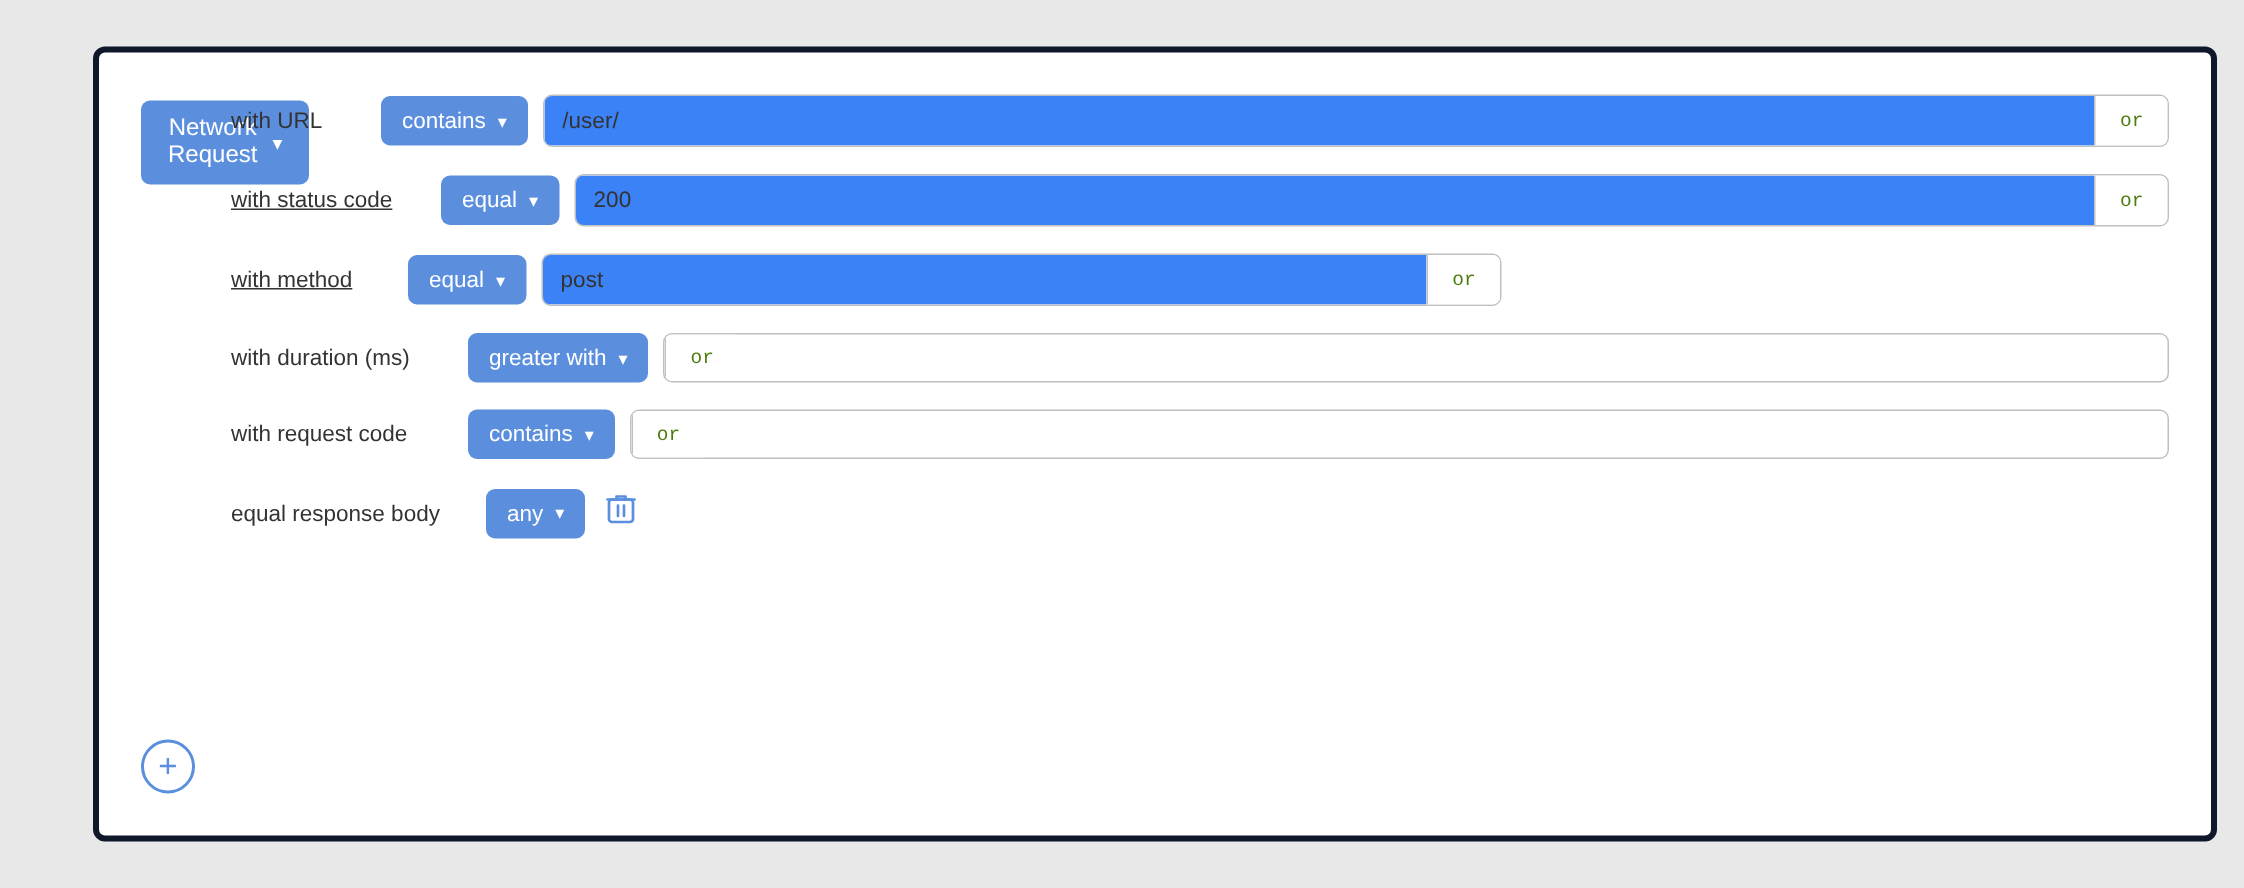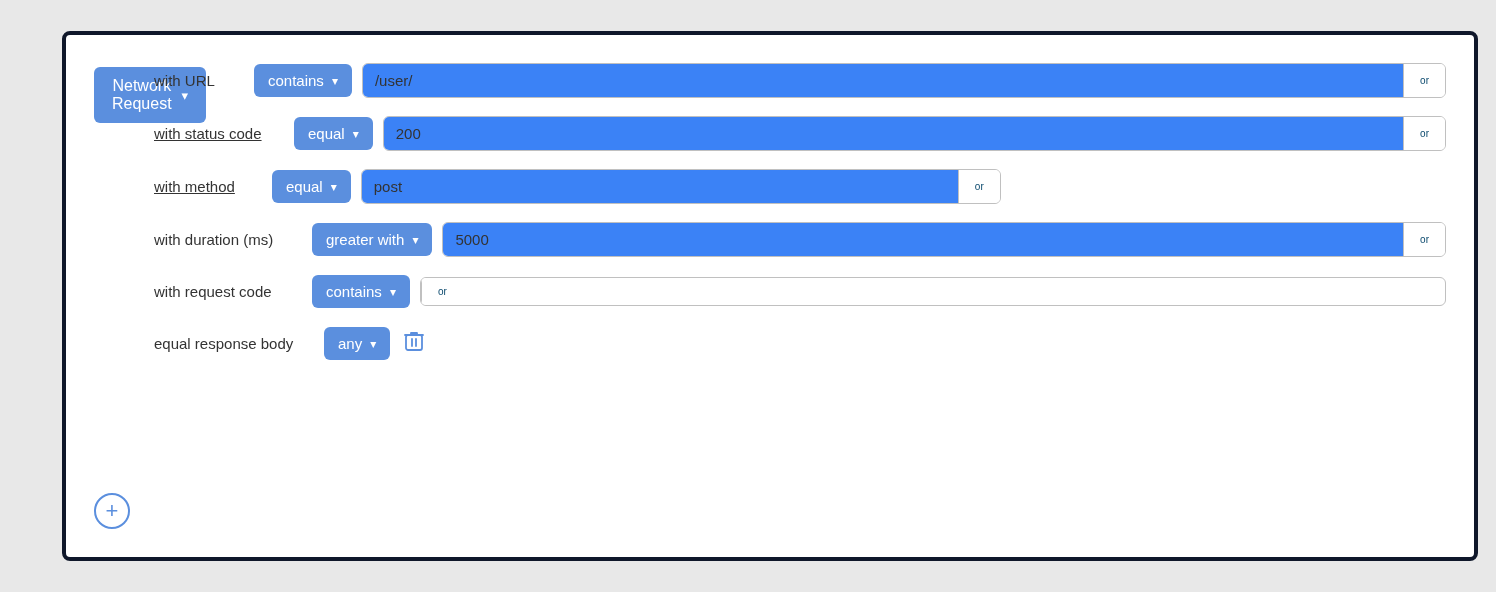--- a/index.html
+++ b/index.html
@@ -70,25 +70,26 @@
       outline: none;
       padding: 8px 12px;
       font-size: 15px;
       color: #333;
       background: #3b82f6;
     }
     .or-btn {
       background: #fff;
       border: none;
       border-left: 1.5px solid #c0c0c0;
-      color: #0c4a6e;
+      color: #4d7c0f;
       padding: 8px 16px;
-      font-size: 10px;
+      font-size: 13px;
       cursor: pointer;
       white-space: nowrap;
+      font-family: Liberation Mono, monospace;
     }
     .network-request-btn {
       background: #5b8fde;
       color: #fff;
       border: none;
       border-radius: 6px;
       padding: 10px 18px;
       font-size: 16px;
       cursor: pointer;
       display: flex;
@@ -196,21 +197,20 @@
           </div>
         </div>
 
         <div class="row">
           <span class="row-label label-duration">with duration (ms)</span>
           <button class="btn-blue">
             <span>greater with</span>
             <span class="chevron">▾</span>
           </button>
           <div class="input-with-or">
-            <input type="text" value="5000" style="">
             <button class="or-btn">or</button>
           </div>
         </div>
 
         <div class="row">
           <span class="row-label label-request-body">with request code</span>
           <button class="btn-blue">
             <span>contains</span>
             <span class="chevron">▾</span>
           </button>

